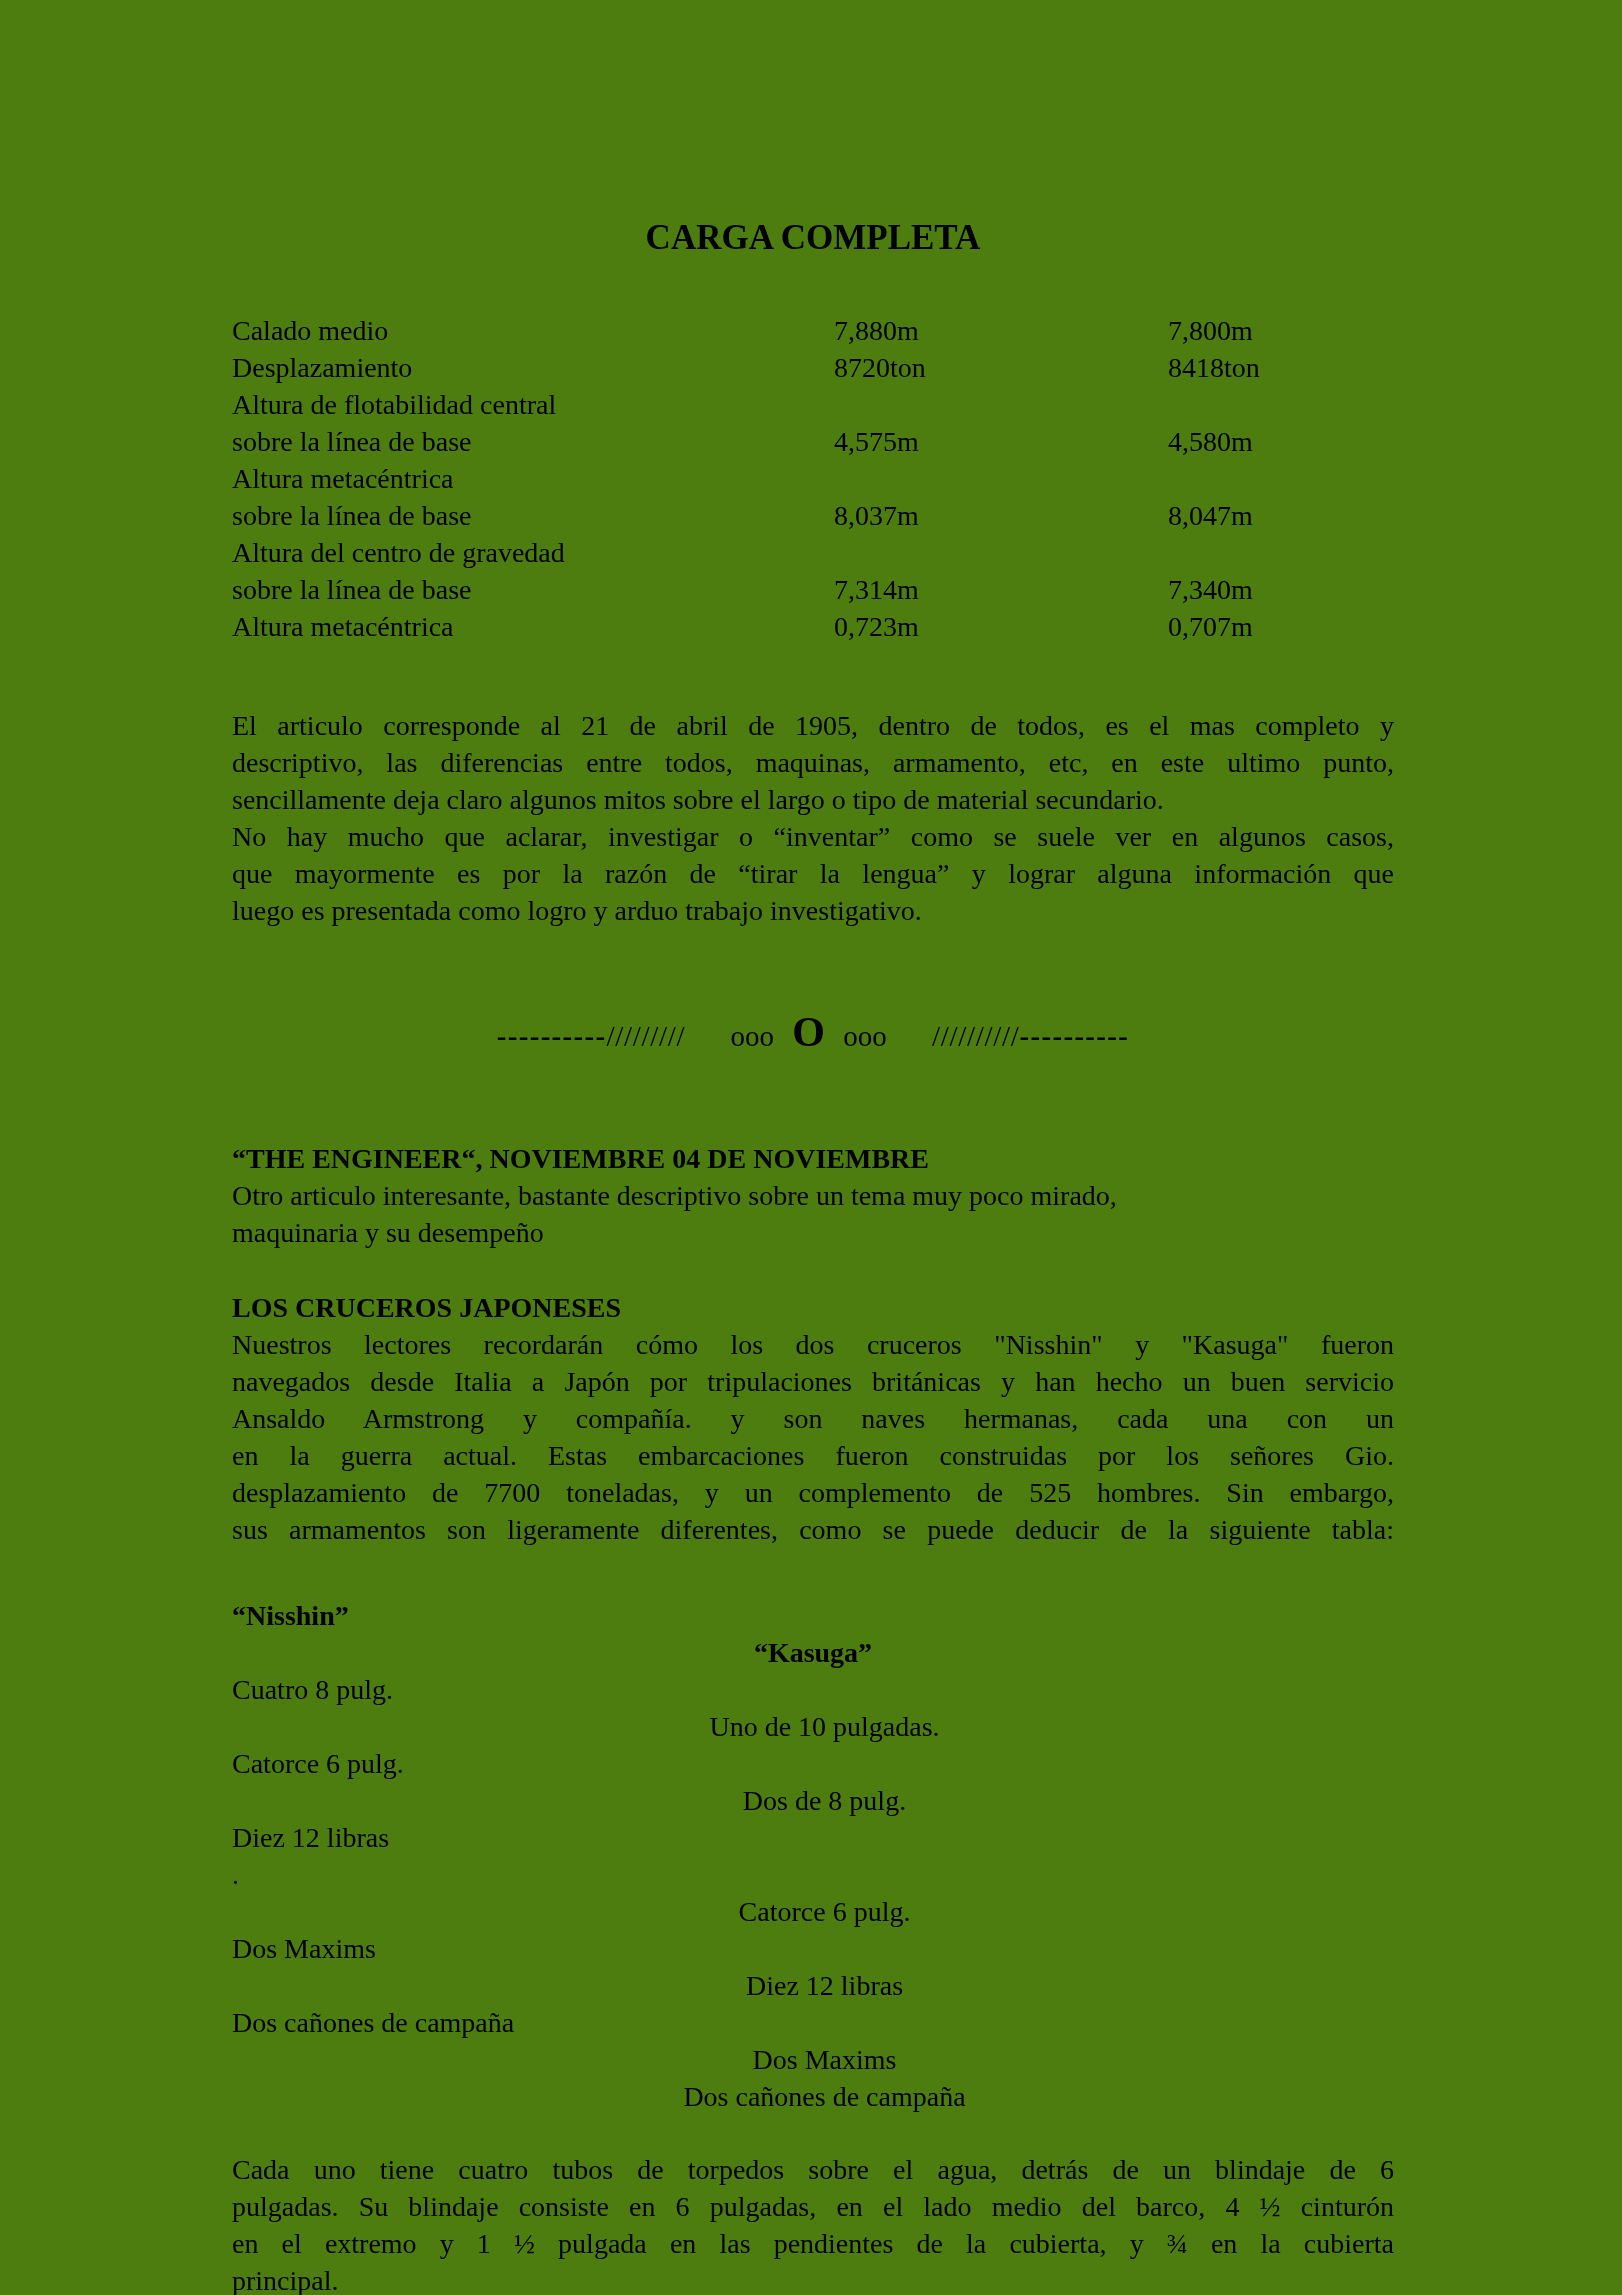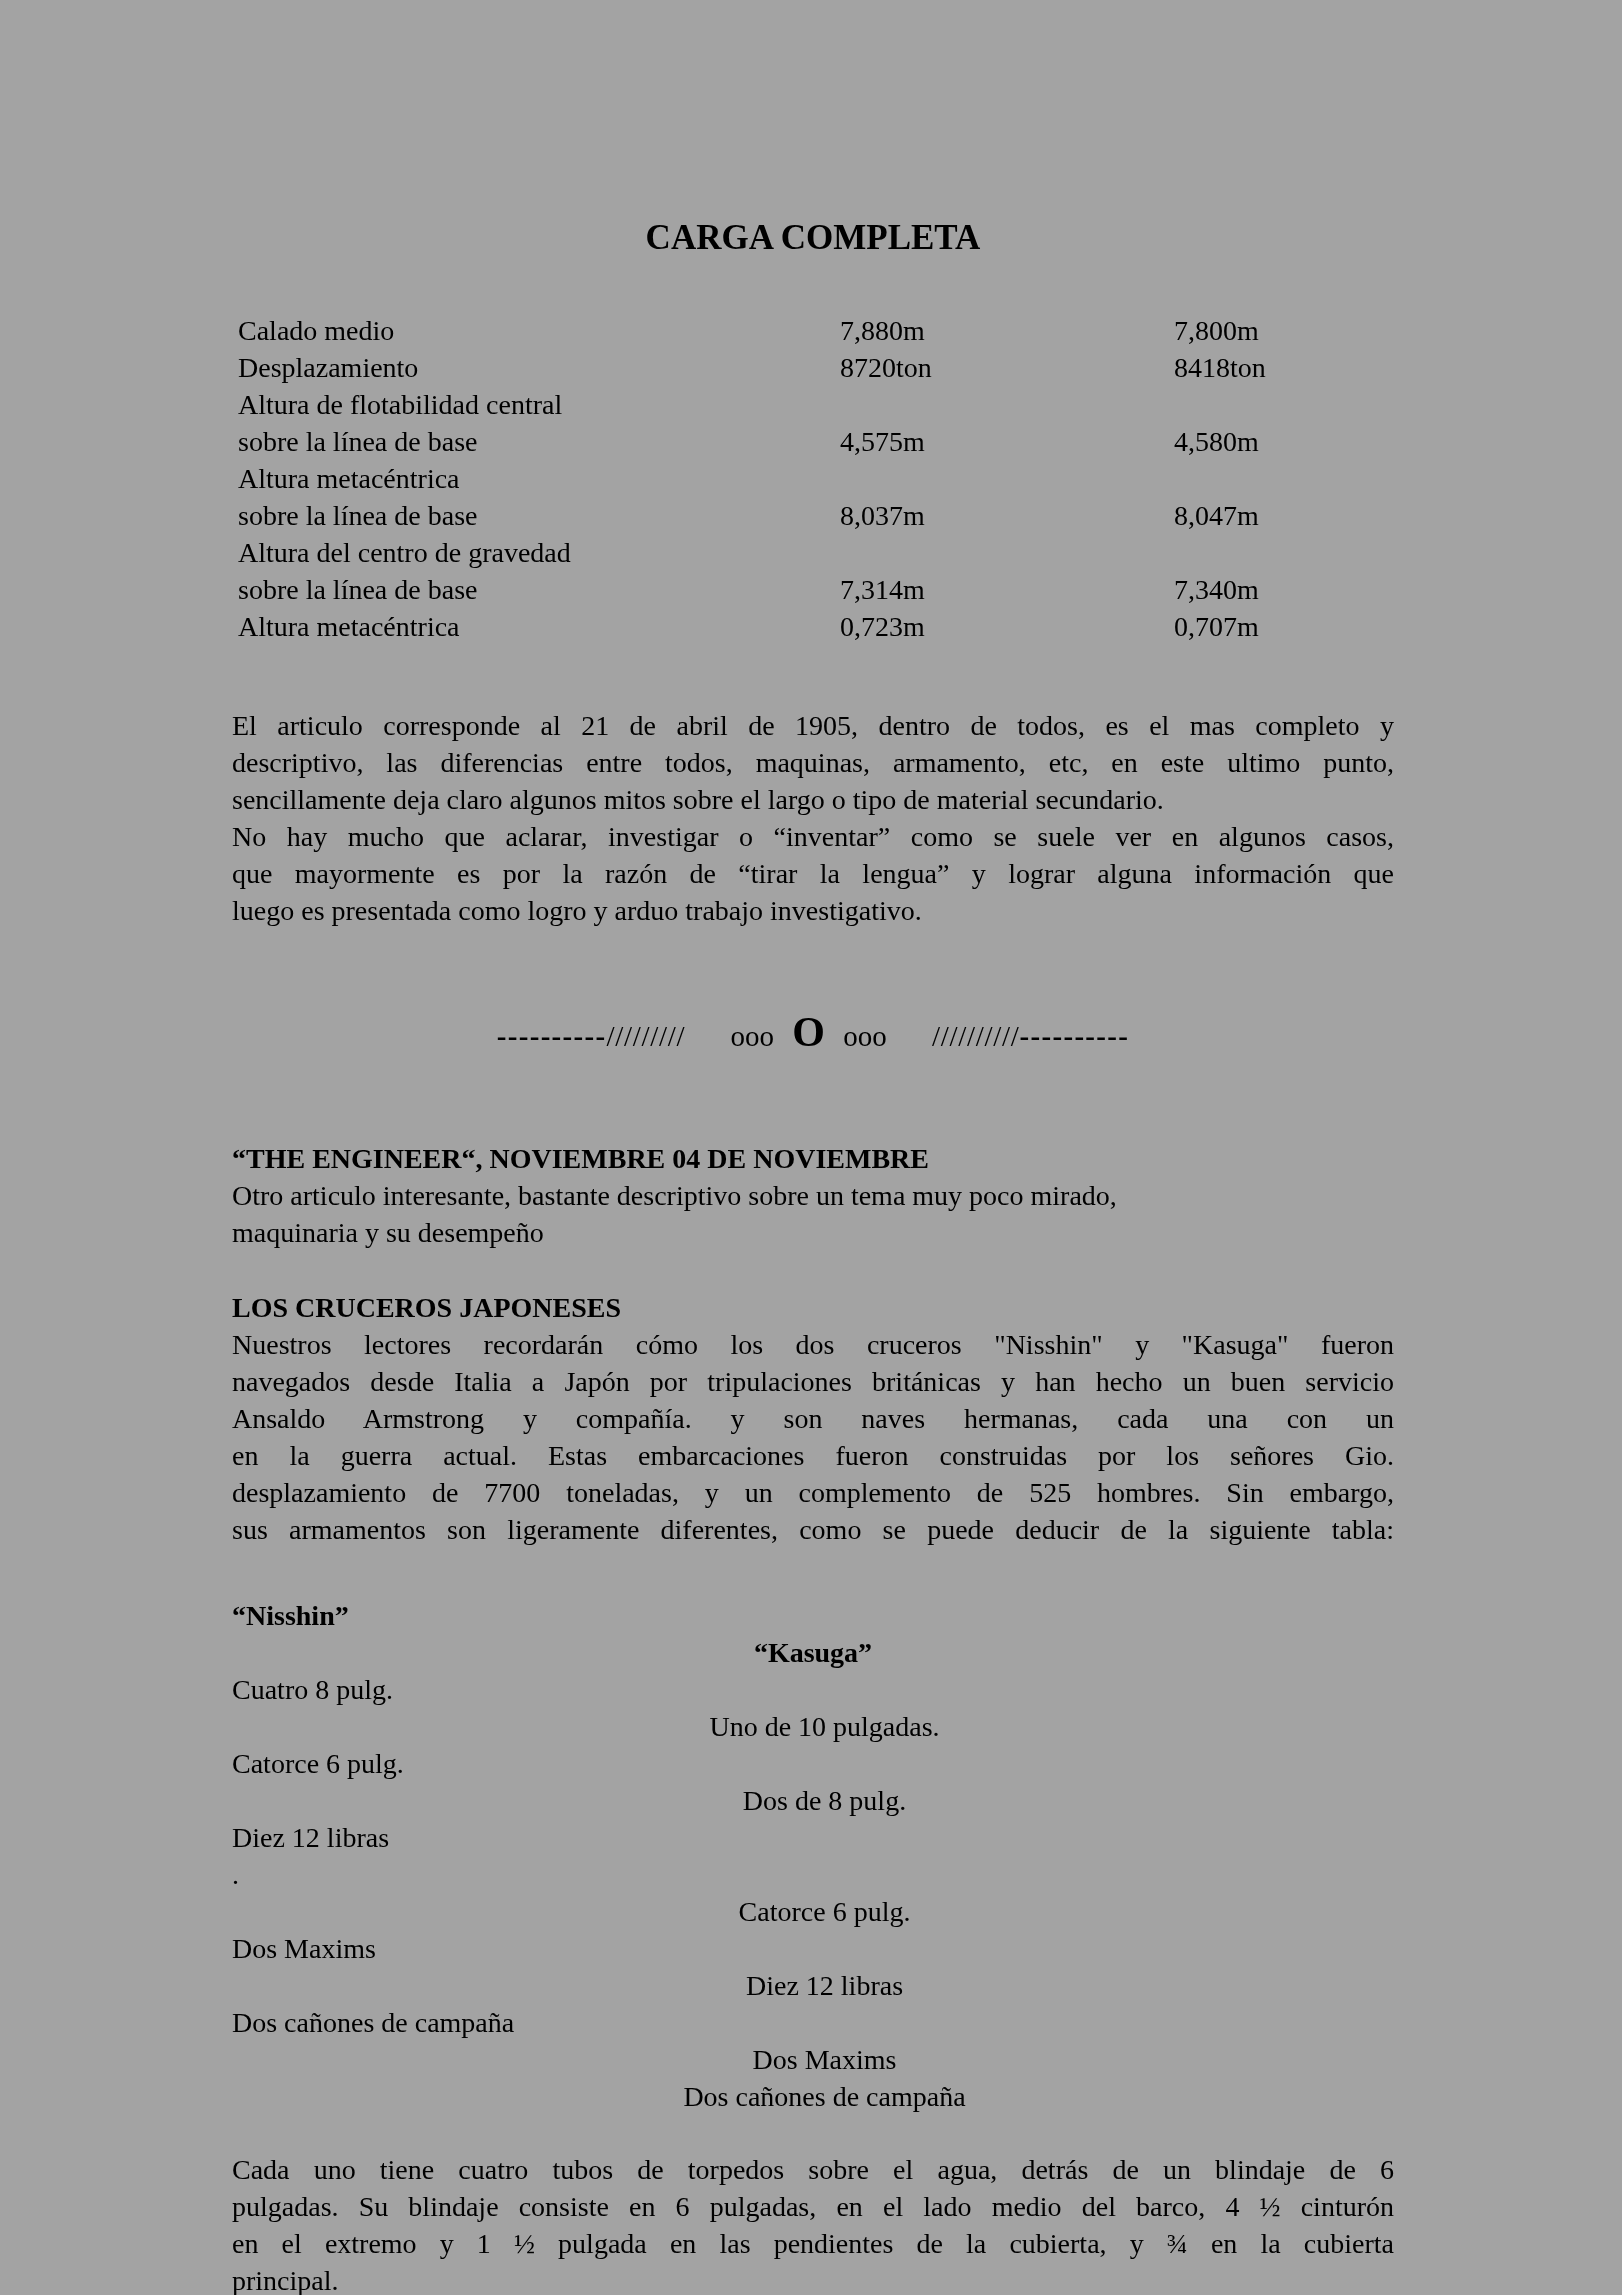--- a/index.html
+++ b/index.html
@@ -1,37 +1,37 @@
 <!DOCTYPE html>
 <html style="font-size:10.5px"><head>
 <meta charset="utf-8">
 <style>
   html, body { margin: 0; padding: 0; background: #e8e8e8; }
   .page {
     position: relative;
     width: 1623px;
     height: 2295px;
-    background: #a3a3a3;
+    background: #4d7c0f;
     color: #000000;
     font-family: "Liberation Serif", "DejaVu Serif", serif;
     font-size: 28px;
     line-height: 37px;
     box-sizing: border-box;
     padding: 219px 229px 0 232px;
     overflow: hidden;
   }
   .doc-title {
     font-weight: bold;
     font-size: 35px;
     text-align: center;
     line-height: 37px;
   }
   
   .spec-table { margin-top: 56px; }
-  .spec-row { display: flex; line-height: 37px; margin-left: 6px; }
+  .spec-row { display: flex; line-height: 37px; }
   .spec-label { width: 602px; flex: 0 0 auto; }
   .spec-v1 { width: 334px; flex: 0 0 auto; }
   .spec-v2 { flex: 1 1 auto; }
   
   .jpara .jline { text-align: justify; text-align-last: justify; white-space: normal; }
   .jpara .jline:last-child { text-align-last: left; }
   .jpara.all-just .jline:last-child { text-align-last: justify; }
   .para-a { margin-top: 62px; }
   .para-b { margin-top: 0; }
   

